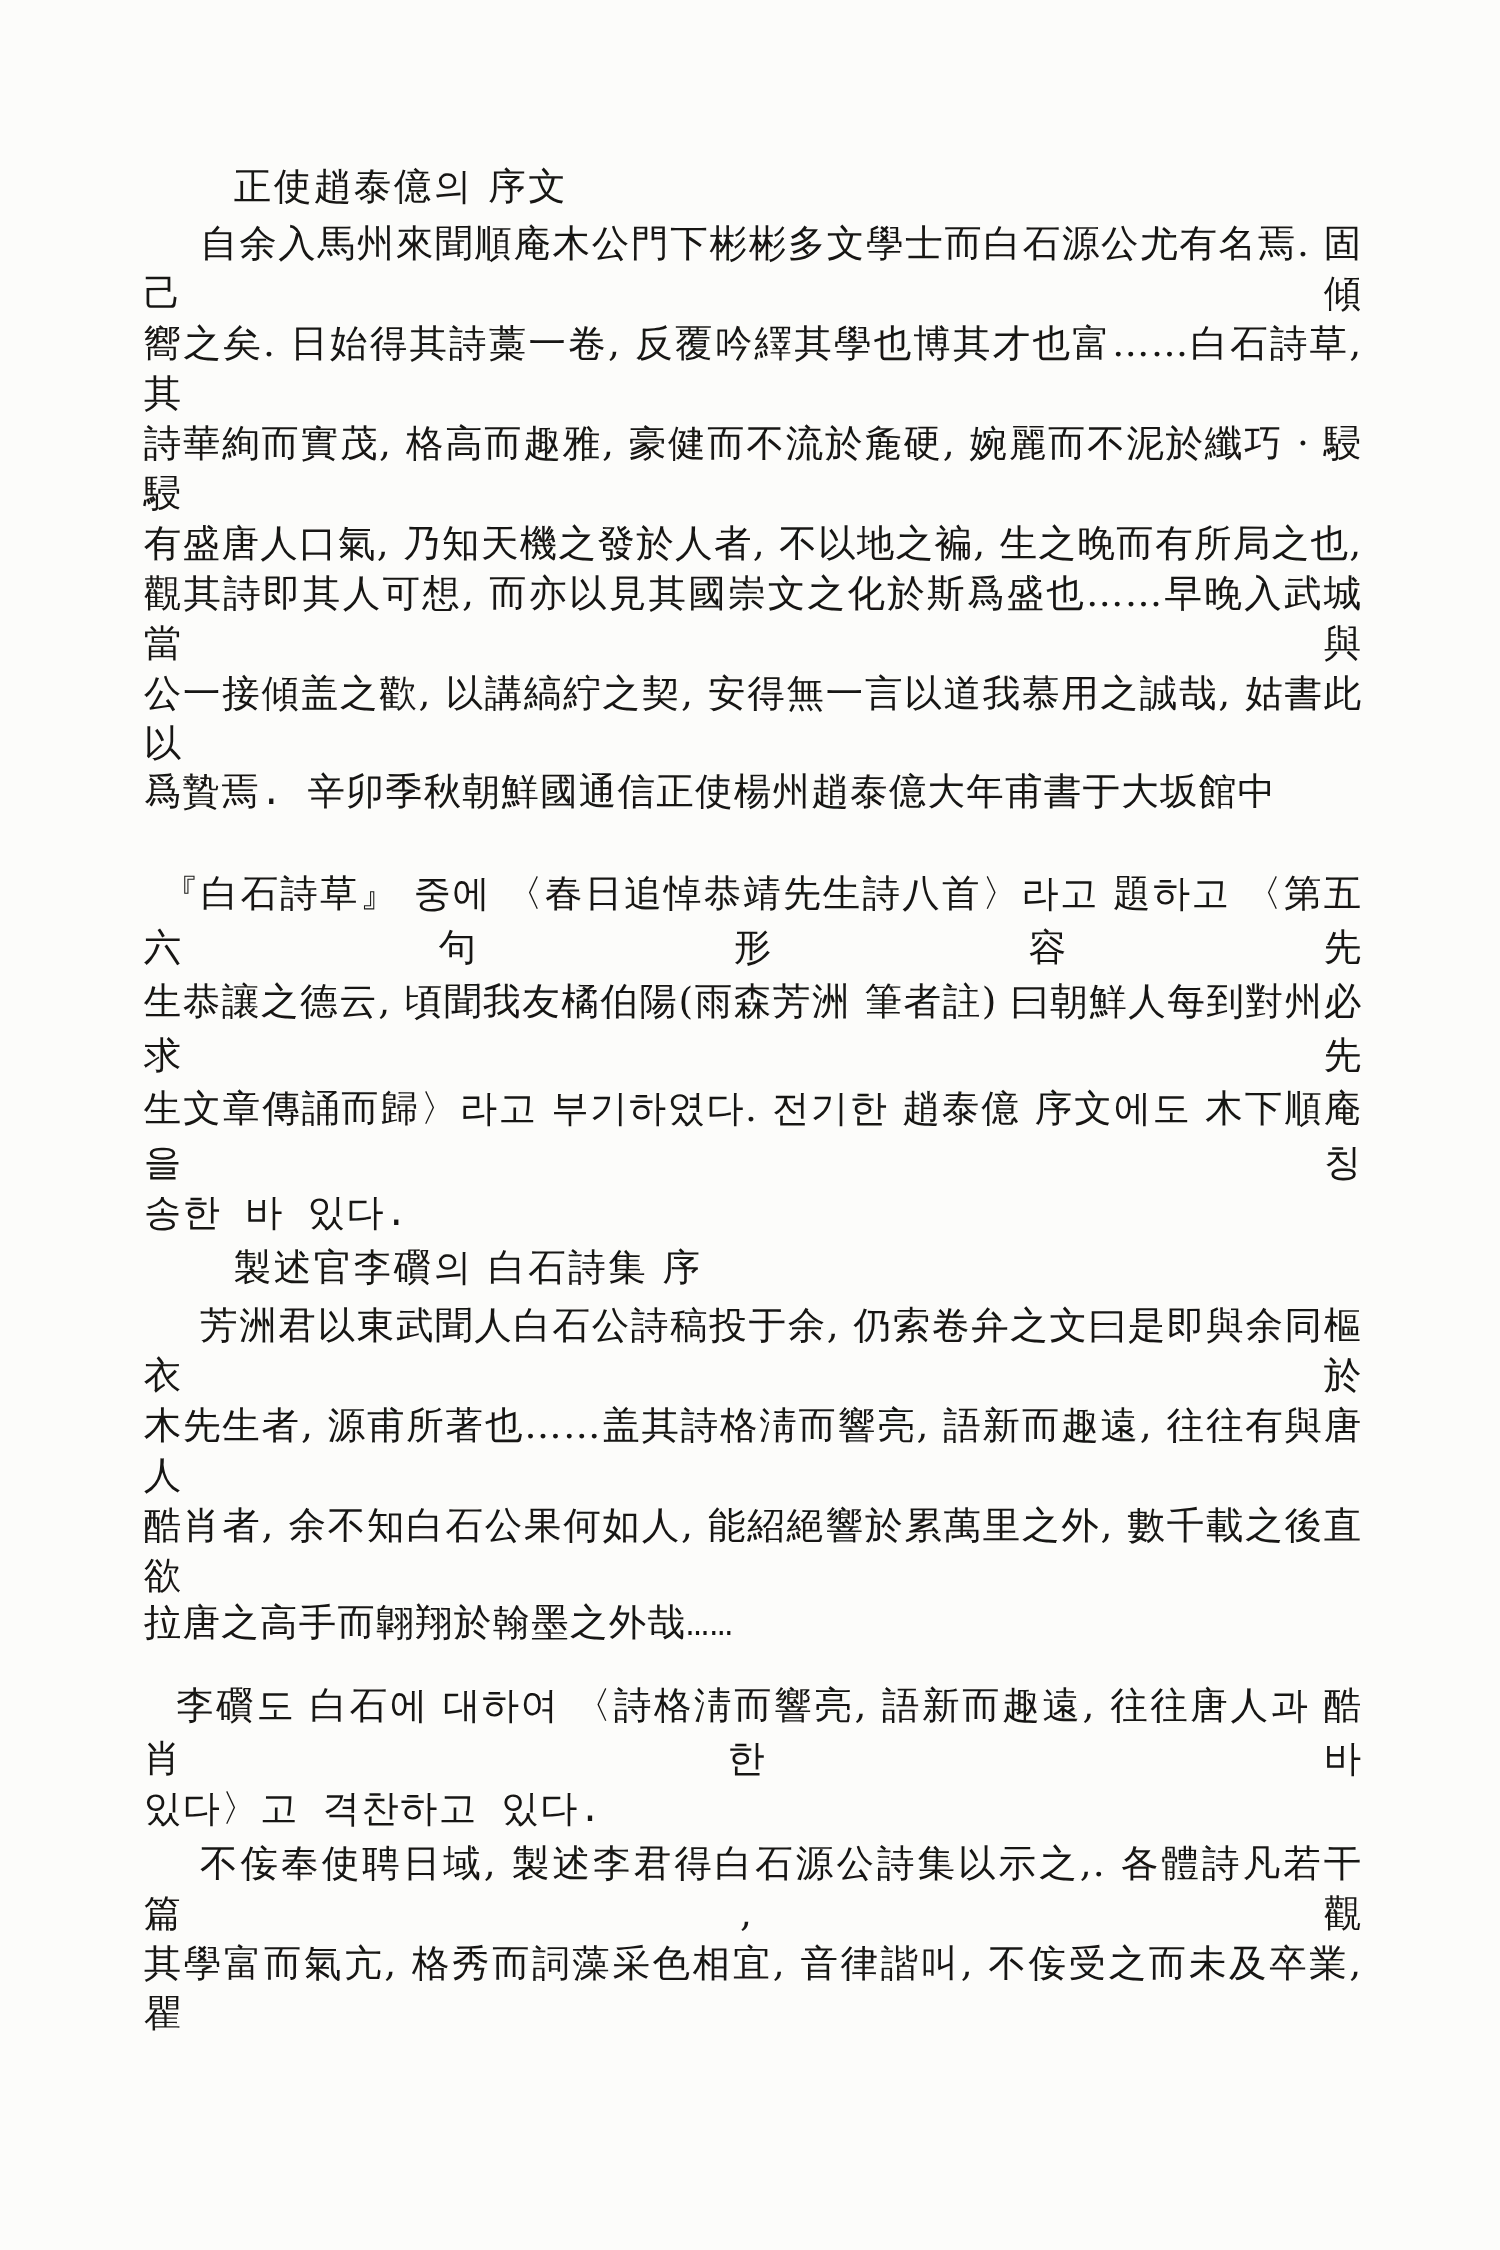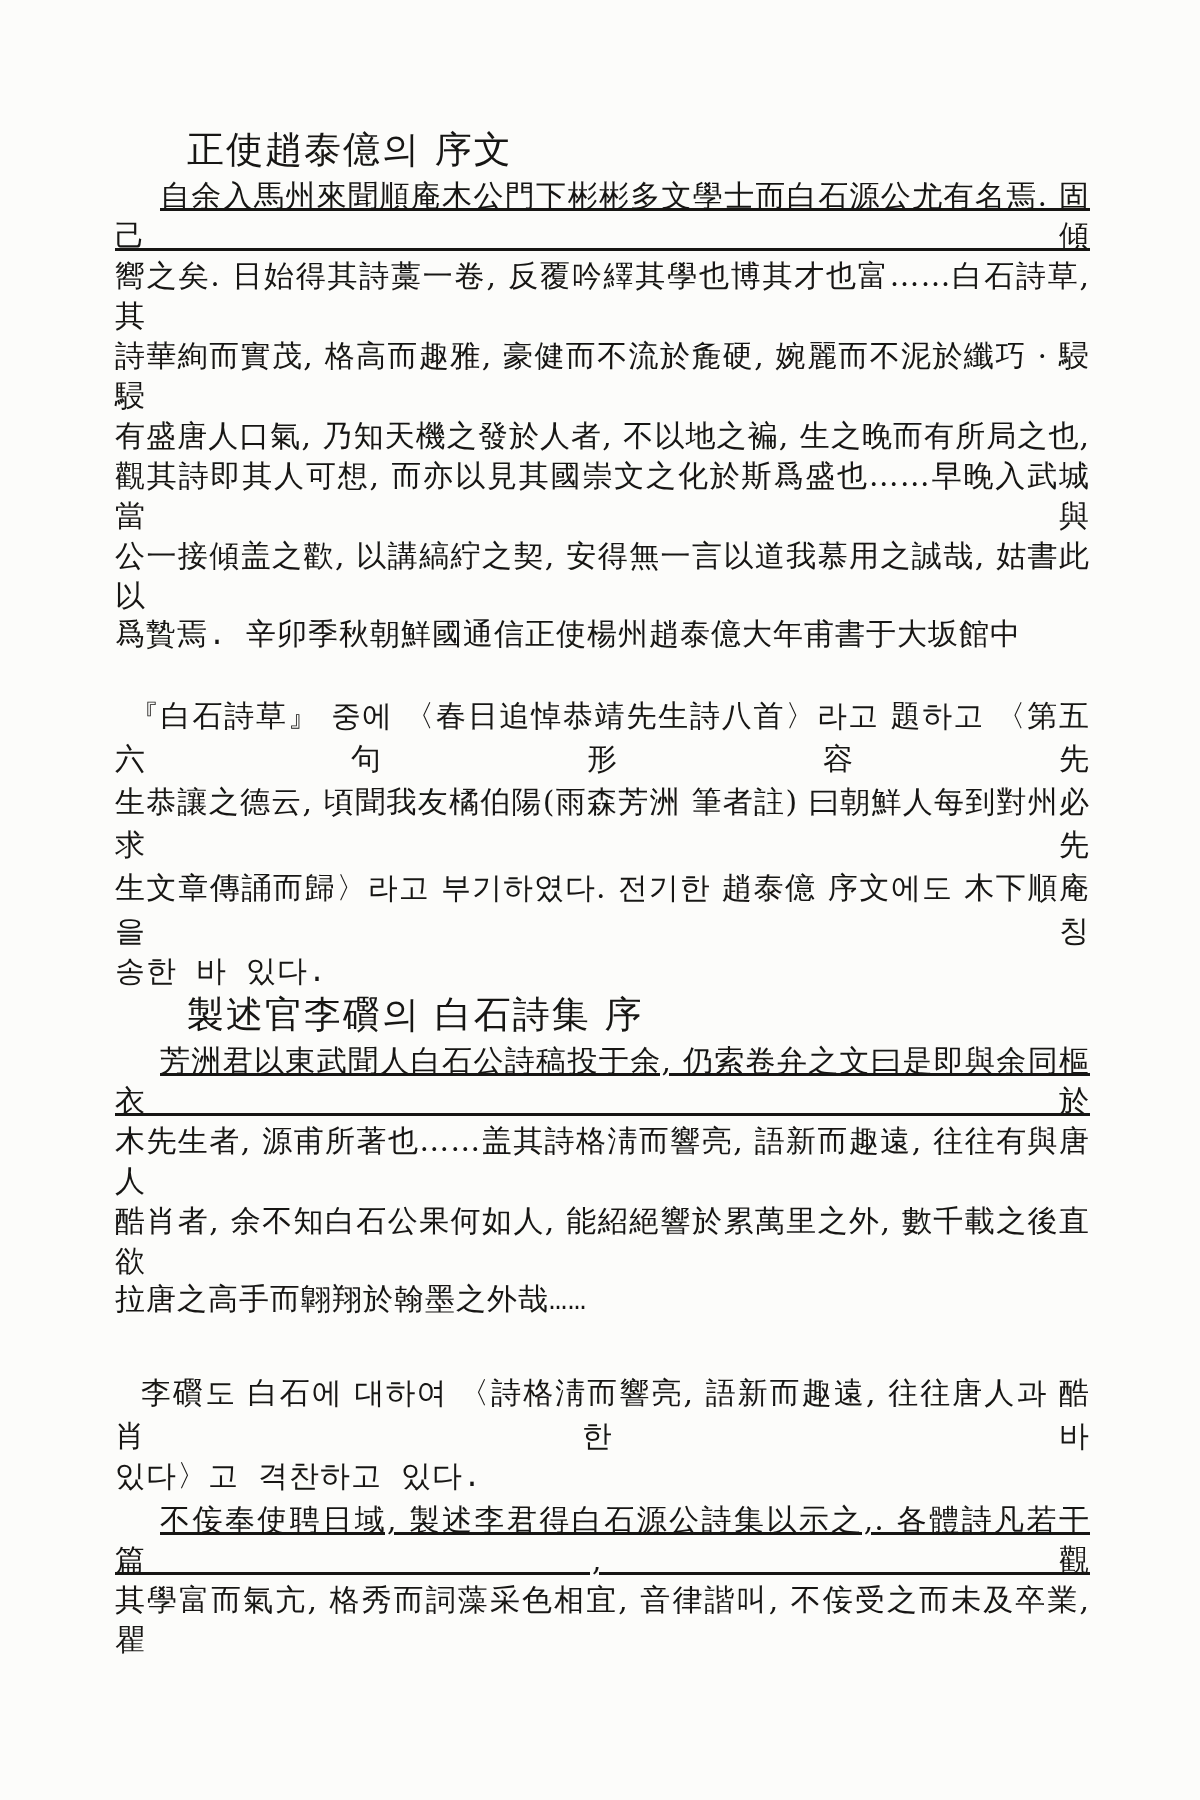--- a/index.html
+++ b/index.html
@@ -8,43 +8,43 @@
     position:relative;
     width:1200px; height:1800px;
     margin:0 auto;
     background:#fcfcfa;
     box-sizing:border-box;
     padding:130px 110px 0 115px;
     color:#171614;
     overflow:hidden;
   }
   .heading {
-    font-size:37px; line-height:40px;
+    font-size:30px; line-height:40px;
     margin:0 0 6px 0;
     padding-left:72px;
     font-weight:normal;
     letter-spacing:2px;
     text-align:left;
     white-space:nowrap;
   }
   .para { margin:0; }
   .line {
     font-size:30px; line-height:40px;
     letter-spacing:1px;
     text-align:justify;
     text-align-last:justify;
   }
   .kline { line-height:43px; }
   .short { text-align-last:left;font-family:Liberation Mono, monospace; }
-  .indent  { text-indent:45px;text-decoration:underline; }
+  .indent  { text-indent:45px; }
   .bindent { text-indent:14px; }
   .kindent { text-indent:26px; }
   .mt-k1 { margin-top:38px; }
   .mt-h2 { }
-  .mt-k2 { margin-top:50px; }
+  .mt-k2 { margin-top:22px; }
   .mt-h3 { margin-top:40px; }
 </style>
 </head>
 <body>
 
 <div class="page">
 
   <section class="block">
     <h2 class="heading">正使趙泰億의 序文</h2>
     <div class="para">

